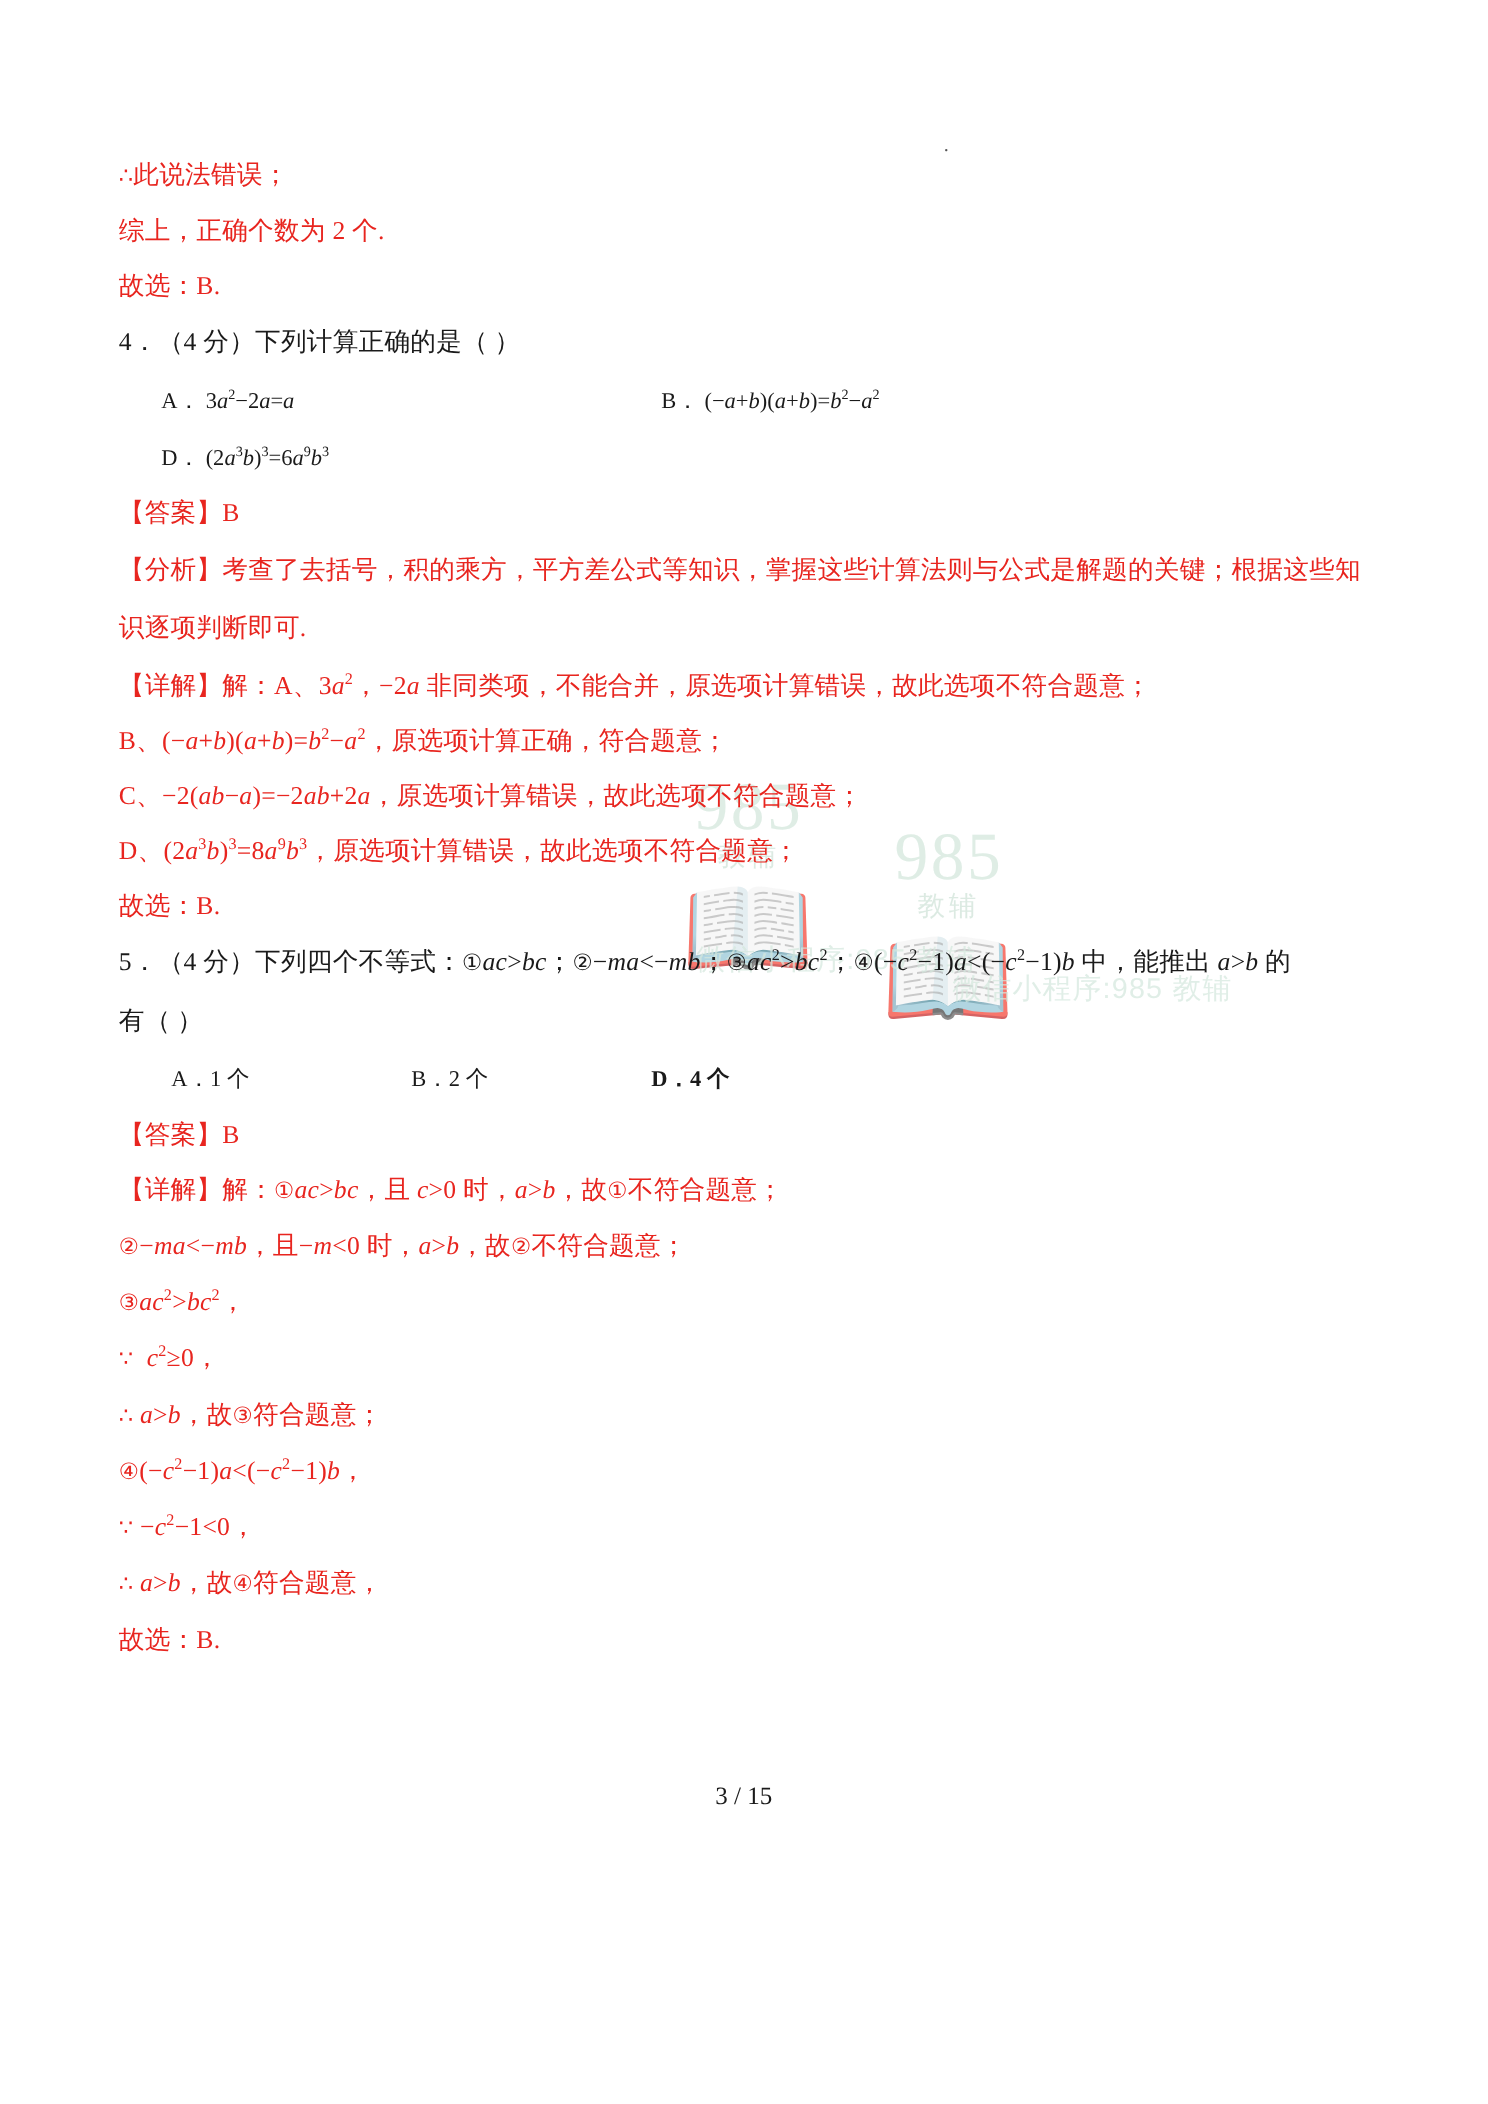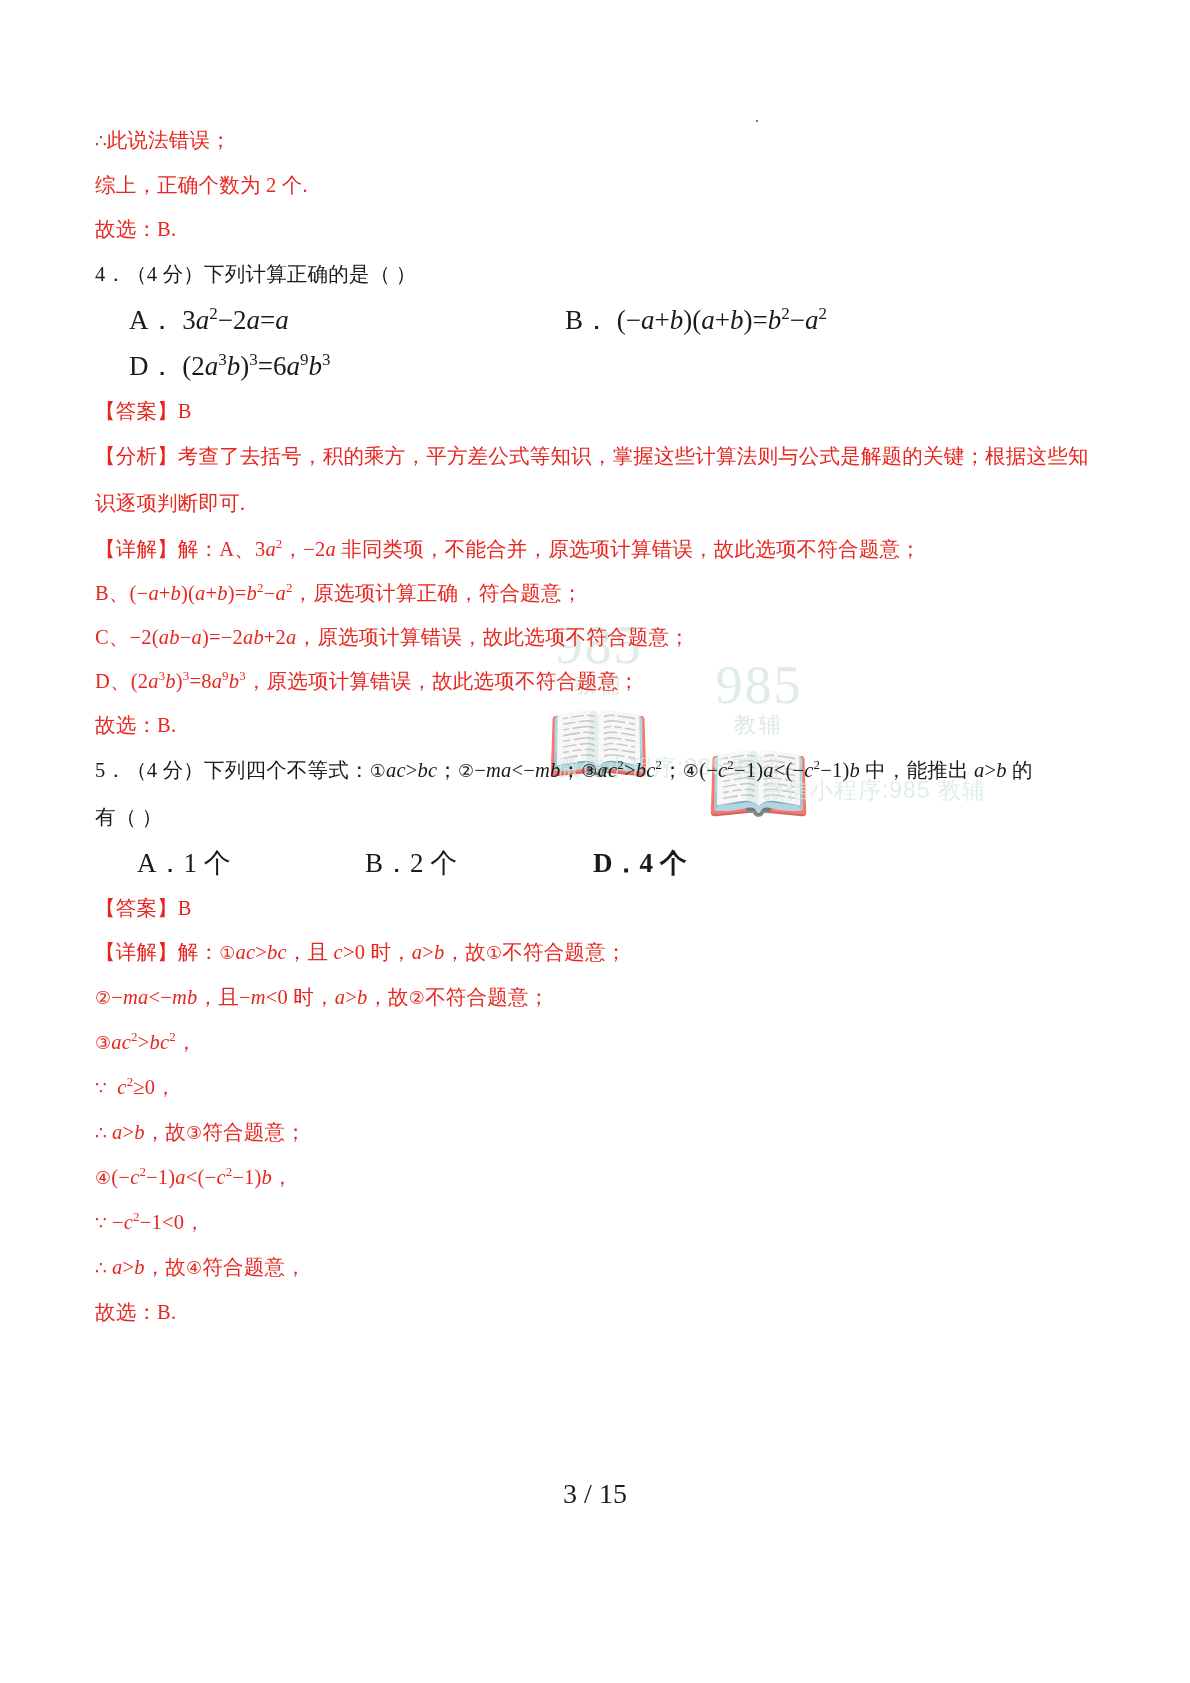--- a/index.html
+++ b/index.html
@@ -89,25 +89,24 @@
     line-height: 47px;
   }
   .qline {
     font-size: 20.5px;
     line-height: 46px;
   }
   .opts {
     position: relative;
     z-index: 2;
     display: flex;
-    font-size: 27px;
+    font-size: 18px;
     line-height: 46px;
     color: #1a1a1a;
     padding-left: 34px;
-    gap: 36px;
   }
   .opt-a { width: 400px; }
   .opt-b { width: 400px; }
   .opts5 { padding-left: 42px; }
   .o5 { width: 192px; }
   .o5-last { width: auto; font-weight: bold; }
 
   i, .it {
     font-style: italic;
     font-family: "Liberation Serif", serif;
@@ -122,24 +121,24 @@
     font-size: 18px;
   }
   .therefore, .because {
     font-family: "DejaVu Sans", sans-serif;
     font-size: 18px;
   }
   
   .footer {
     position: absolute;
     left: 0;
-    top: 1478px;
+    top: 1426px;
     width: 1190px;
     text-align: center;
-    font-size: 28px;
+    font-size: 20px;
     color: #1a1a1a;
     z-index: 2;
     font-family: "Liberation Serif", serif;
   }
   .dot-mark {
     position: absolute;
     left: 755px;
     top: 108px;
     font-size: 16px;
     color: #555;

